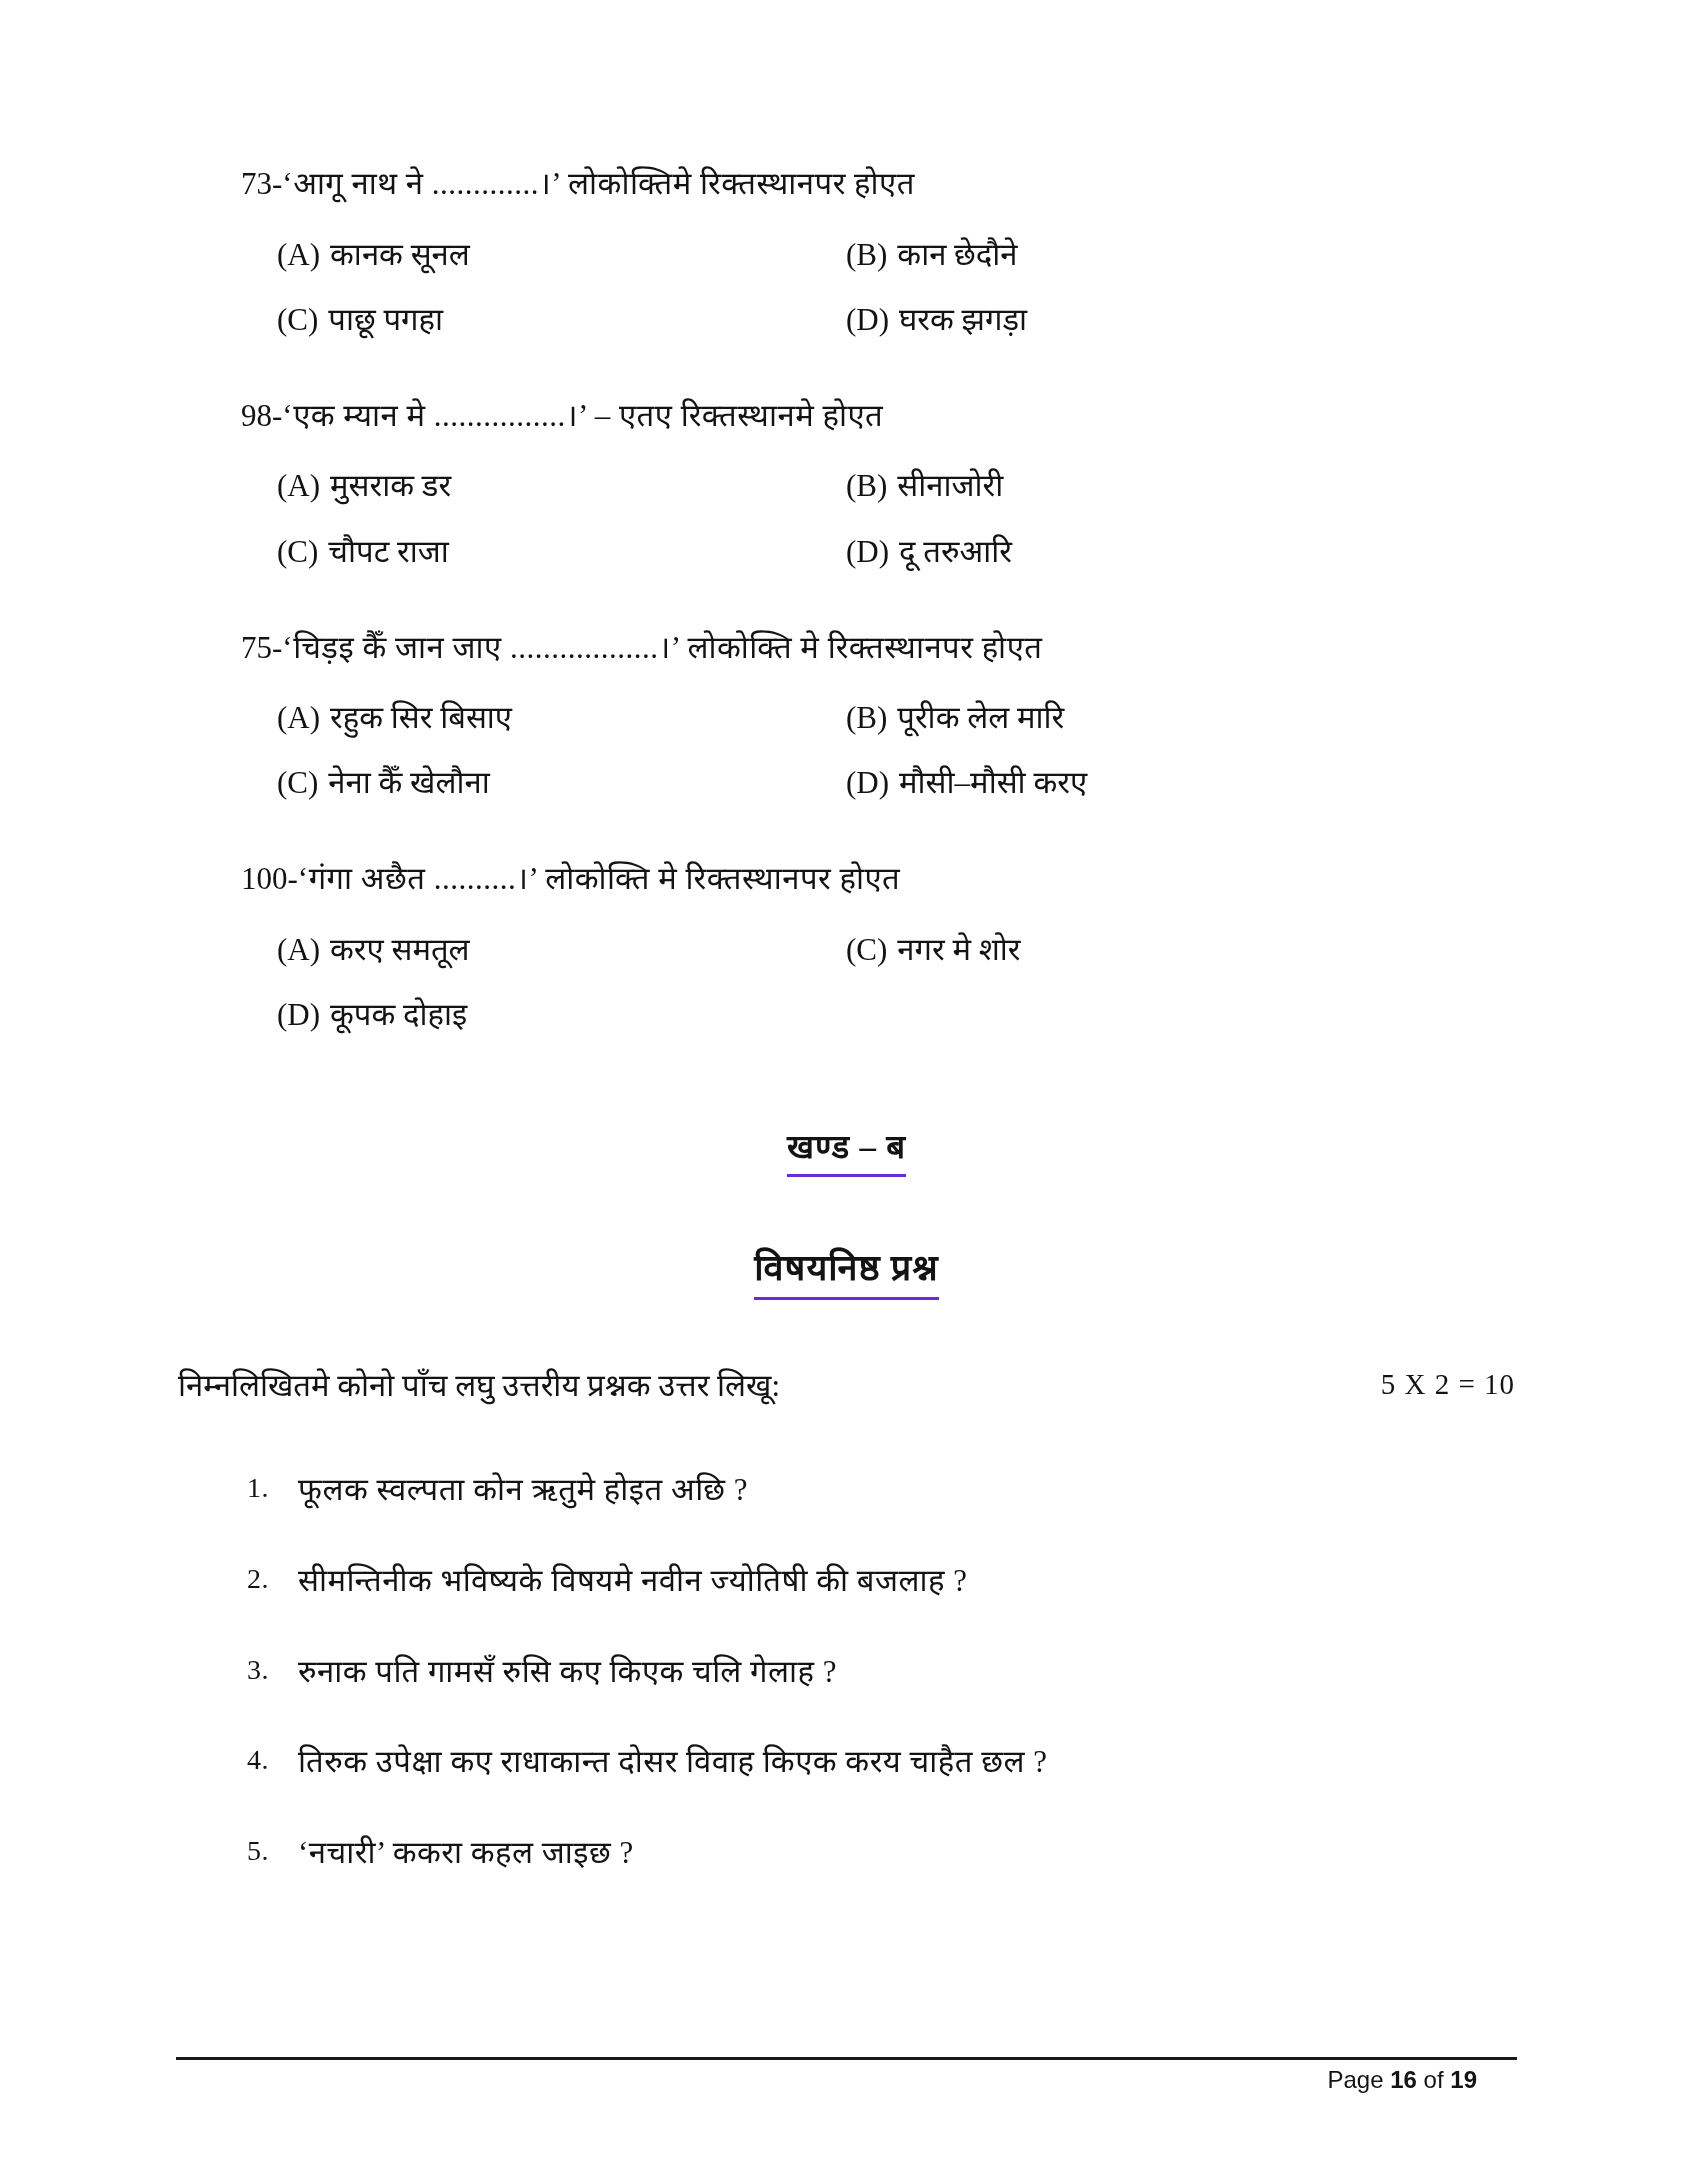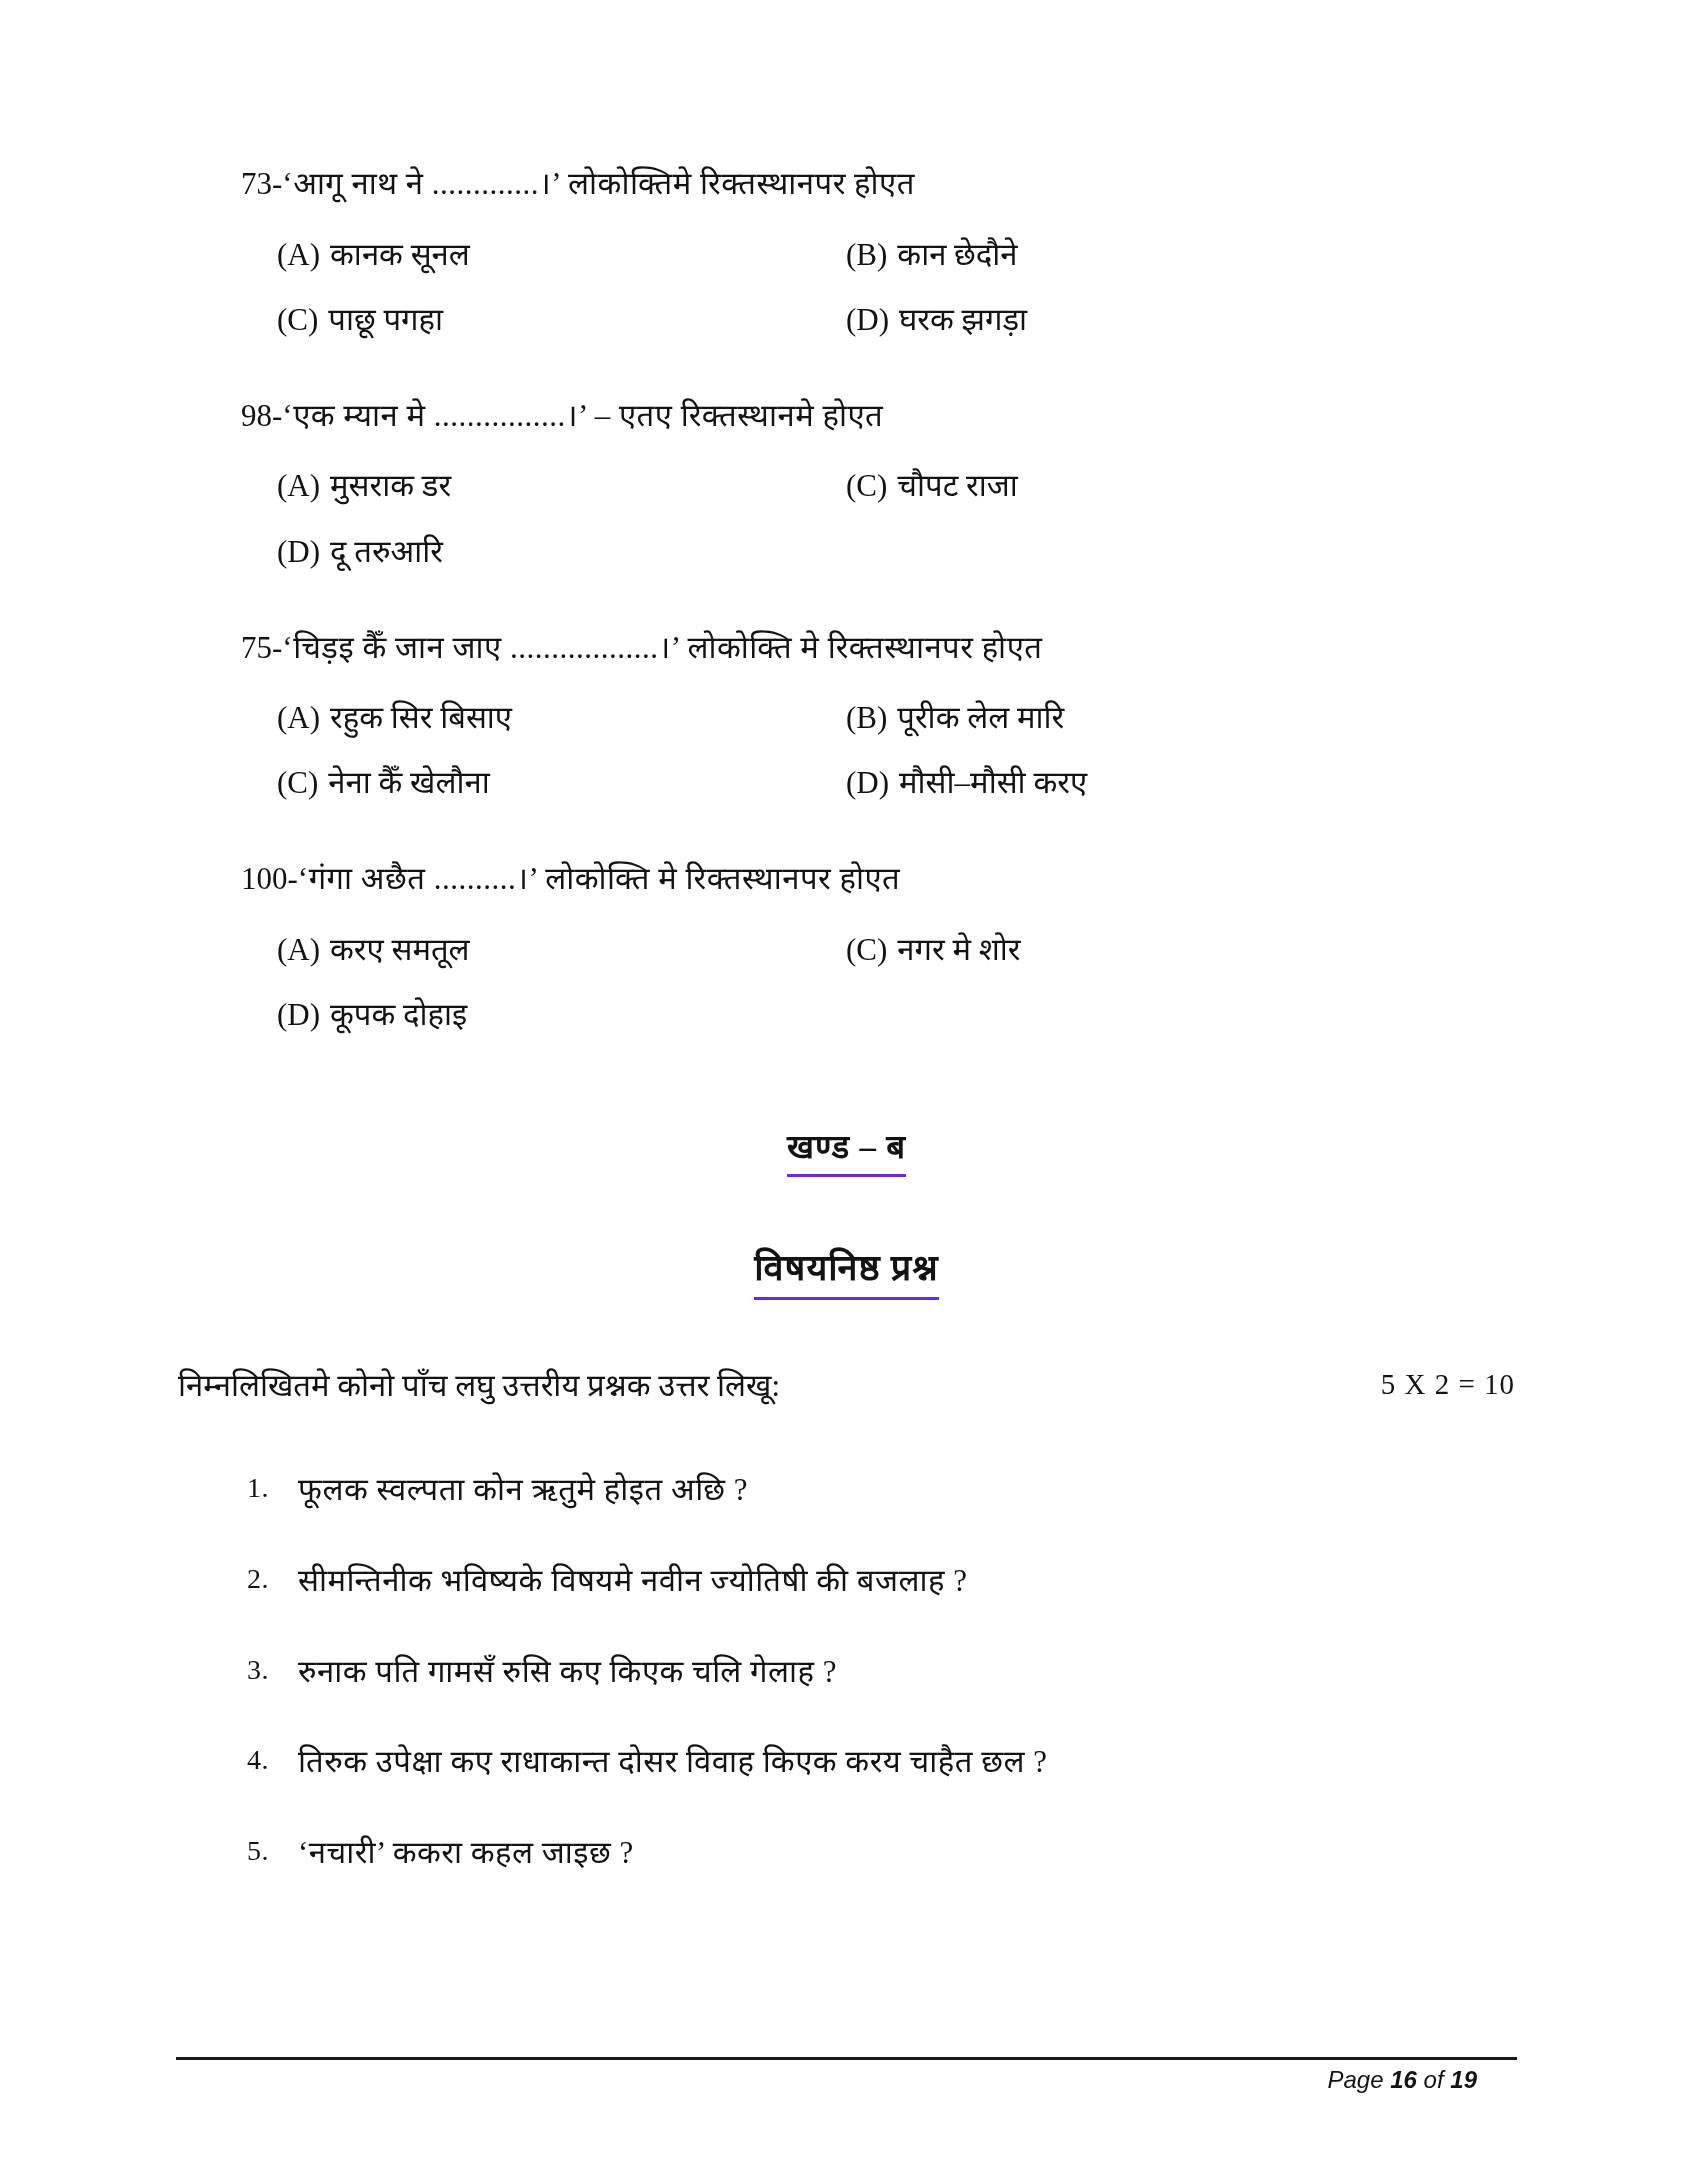--- a/index.html
+++ b/index.html
@@ -94,21 +94,20 @@
     width: 51px;
     flex: 0 0 51px;
     font-size: 28px;
   }
   
   .footer {
     position: absolute;
     left: 176px;
     right: 166px;
     top: 2057px;
-    font-style: italic;
   }
   .footer-rule {
     border: 0;
     border-top: 3px solid #1a1a1a;
     margin: 0 0 6px 0;
   }
   .footer-text {
     text-align: right;
     font-size: 24px;
     padding-right: 40px;
@@ -130,20 +129,21 @@
       <div class="opt"><span class="opt-label">(B)</span><span>कान छेदौने</span></div>
       <div class="opt"><span class="opt-label">(C)</span><span>पाछू पगहा</span></div>
       <div class="opt"><span class="opt-label">(D)</span><span>घरक झगड़ा</span></div>
     </div>
   </div>
 
   <div class="mcq">
     <div class="mcq-qline"><span class="qnum">98-</span><span>‘एक म्यान मे ................।’ – एतए रिक्तस्थानमे होएत</span></div>
     <div class="options">
       <div class="opt"><span class="opt-label">(A)</span><span>मुसराक डर</span></div>
+      <div class="opt"><span class="opt-label">(B)</span><span>सीनाजोरी</span></div>
       <div class="opt"><span class="opt-label">(C)</span><span>चौपट राजा</span></div>
       <div class="opt"><span class="opt-label">(D)</span><span>दू तरुआरि</span></div>
     </div>
   </div>
 
   <div class="mcq">
     <div class="mcq-qline"><span class="qnum">75-</span><span>‘चिड़इ कैँ जान जाए ..................।’ लोकोक्ति मे रिक्तस्थानपर होएत</span></div>
     <div class="options">
       <div class="opt"><span class="opt-label">(A)</span><span>रहुक सिर बिसाए</span></div>
       <div class="opt"><span class="opt-label">(B)</span><span>पूरीक लेल मारि</span></div>

